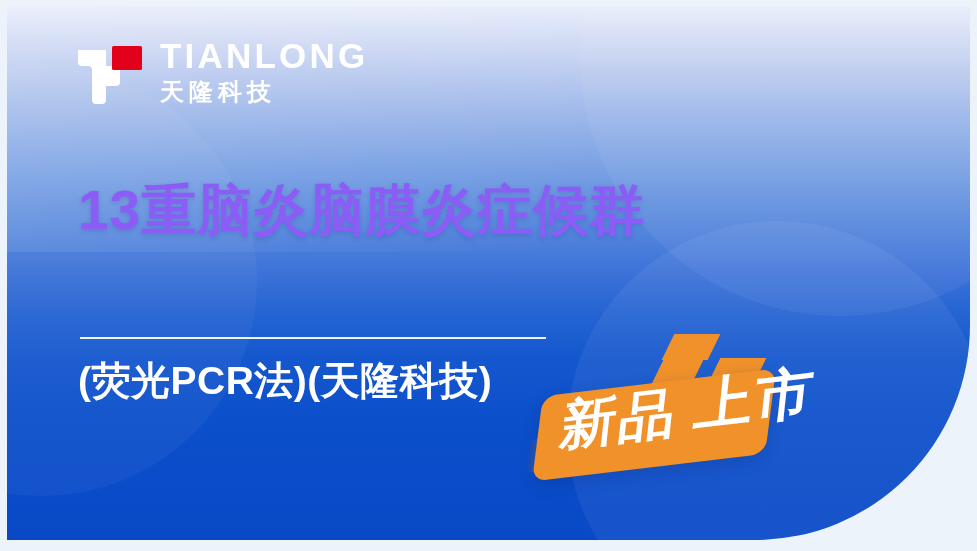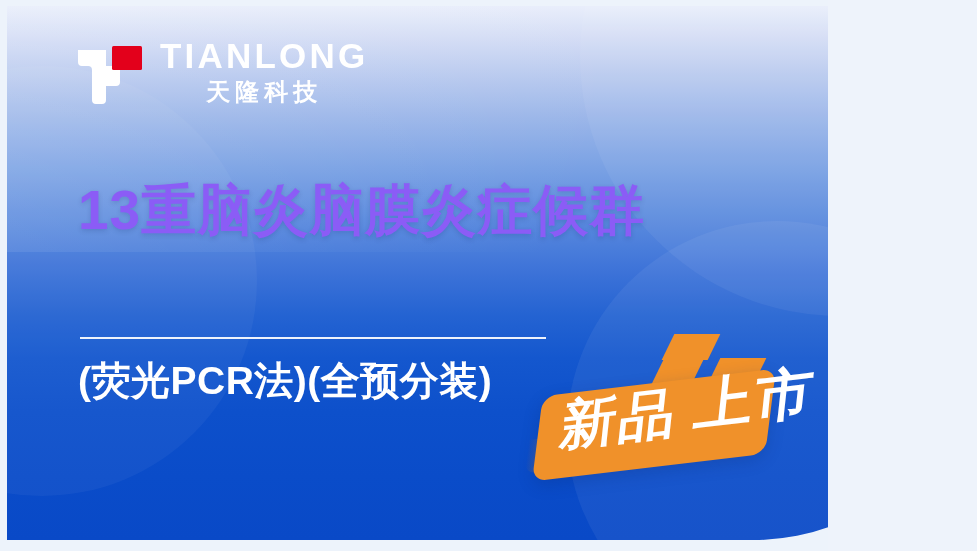--- a/index.html
+++ b/index.html
@@ -2,26 +2,25 @@
 <html><head>
 <meta charset="utf-8">
 <style>
   html, body {
     margin: 0;
     padding: 0;
     background: #eef3fb;
   }
   #banner {
     position: relative;
-    width: 828px;
+    width: 977px;
     height: 551px;
     overflow: hidden;
     background: #eef4fb;
     font-family: "Liberation Sans", "DejaVu Sans", sans-serif;
-    text-align: center;
   }
 
   
   .frame {
     position: absolute;
     left: 0; top: 0;
     width: 977px; height: 551px;
     background: #edf3fb;
   }
 
@@ -262,21 +261,21 @@
       <div class="logo-cn">天隆科技</div>
     </div>
   </div>
 
   <div class="headline">
     <span class="headline-line">13重脑炎脑膜炎症候群</span>
   </div>
 
   <div class="divider"></div>
 
-  <div class="subtitle">(荧光PCR法)(全预分装)</div>
+  <div class="subtitle">(荧光PCR法)(天隆科技)</div>
 
   <div class="badge">
     <div class="accent accent-1"></div>
     <div class="accent accent-2"></div>
     <div class="accent accent-3"></div>
     <div class="accent accent-4"></div>
     <div class="badge-plate-tail"></div>
     <div class="badge-plate"></div>
     <div class="badge-word-new">新品</div>
     <div class="badge-word-launch">上市</div>

